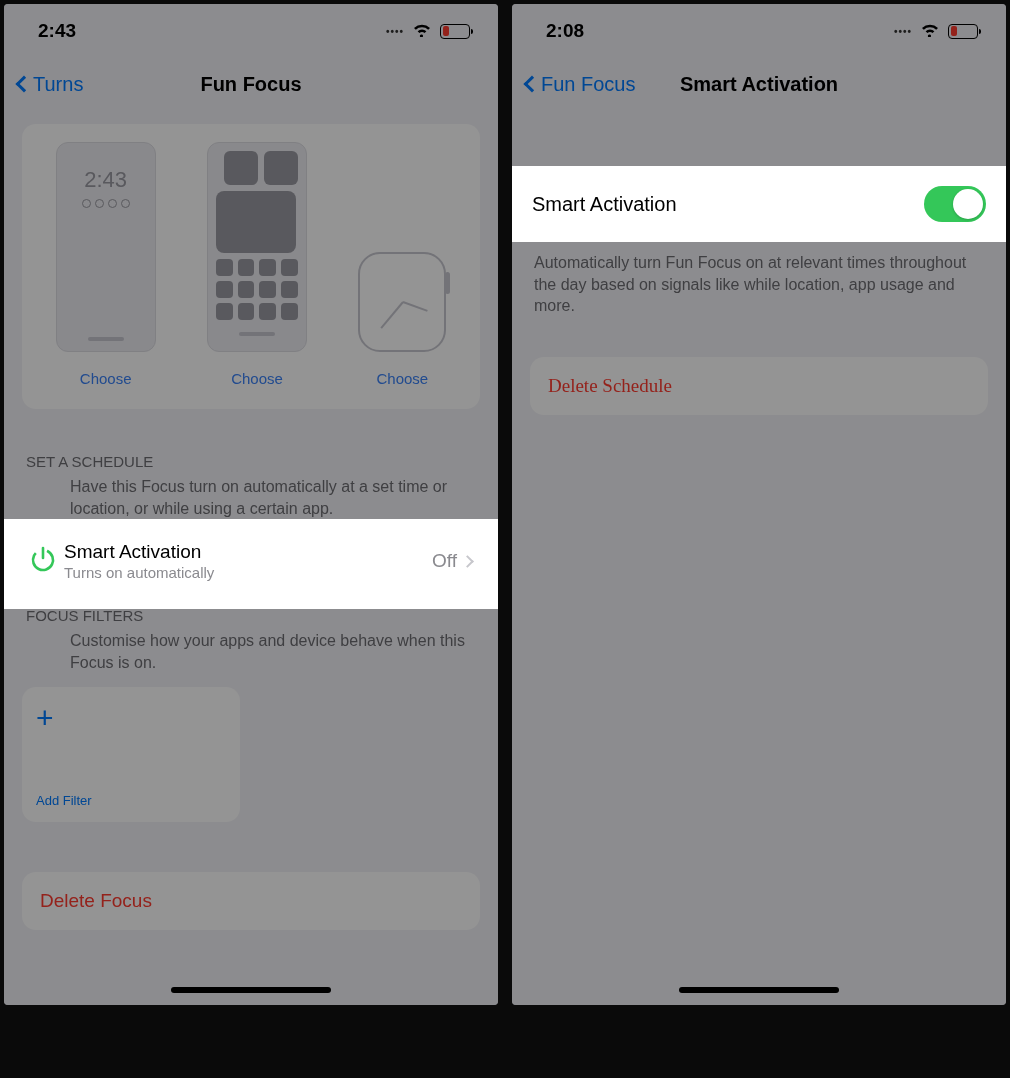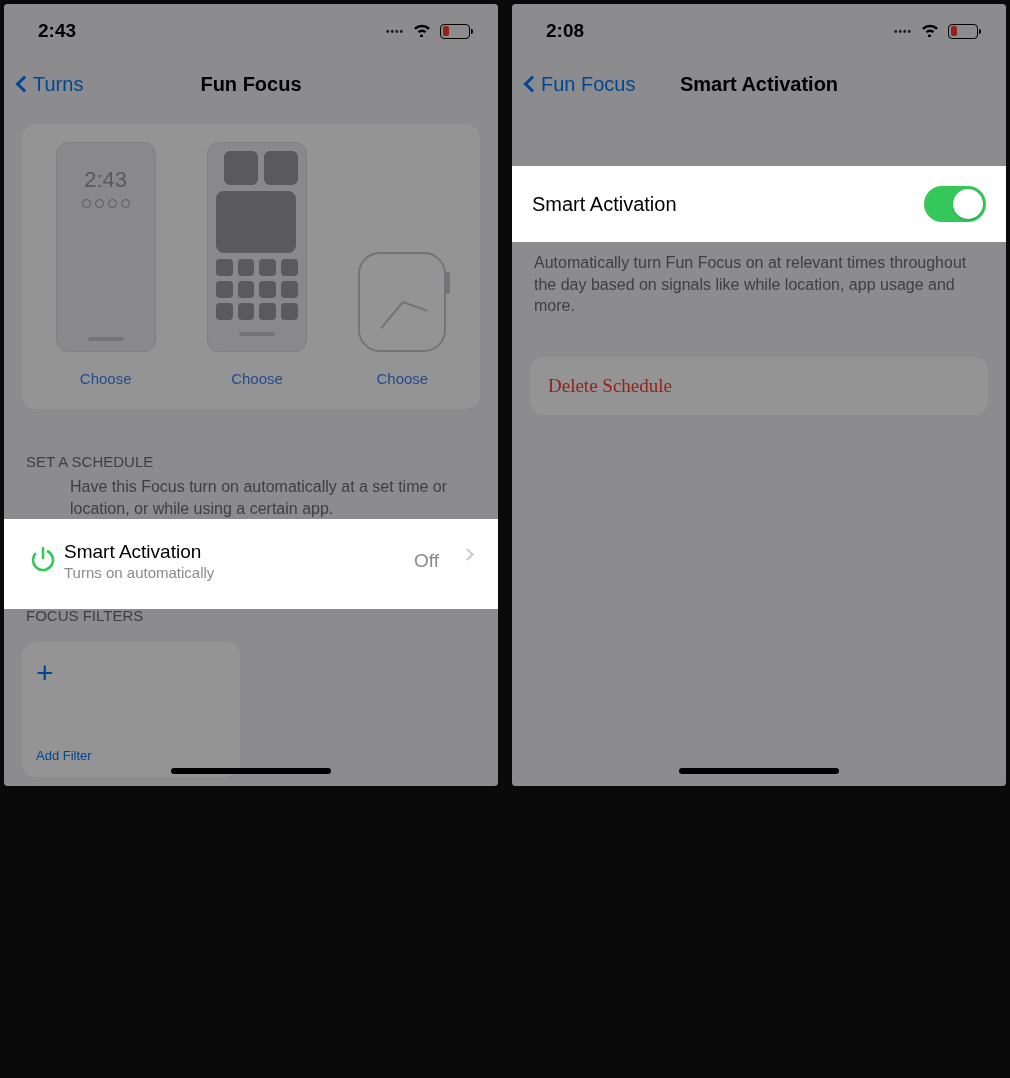--- a/index.html
+++ b/index.html
@@ -7,21 +7,21 @@
     background: #0a0a0a;
     font-family: -apple-system, "SF Pro Text", "Helvetica Neue", Arial, sans-serif;
     width: 1010px;
     height: 1078px;
     display: flex;
     gap: 14px;
     padding: 4px;
   }
   .phone {
     width: 494px;
-    height: 782px;
+    height: 1001px;
     background: #f2f2f7;
     border-radius: 4px;
     position: relative;
     overflow: hidden;
   }
   .dim {
     position: absolute; inset: 0;
     background: rgba(0,0,0,0.42);
     pointer-events: none;
     z-index: 50;
@@ -102,21 +102,21 @@
 
   .list-card { background:#fff; border-radius:14px; margin-top:12px; overflow:hidden; }
   .list-row {
     display:flex; align-items:center; padding:14px 16px 14px 12px; min-height:58px;
     position:relative;
   }
   .row-icon { width:42px; display:flex; justify-content:center; }
   .row-body { flex:1; }
   .row-title { font-size:19px; color:#000; }
   .row-sub { font-size:15px; color:#8a8a8f; margin-top:1px; }
-  .row-tail { color:#8a8a8f; font-size:19px; display:flex; gap:24px; }
+  .row-tail { color:#8a8a8f; font-size:19px; display:flex; align-items:center; gap:6px; }
   .row-link { color:#007aff; font-size:19px; padding:16px 16px 16px 66px; }
   .row-danger { color:#ff3b30; font-size:19px; padding:18px 18px; }
 
   .filter-box {
     background:#fff; border-radius:14px; width:218px; padding:14px;
     margin-top:14px;
   }
   .plus-icon { font-size:30px; color:#007aff; font-weight:300; }
   .filter-add { margin-top:58px; color:#007aff; font-size:13px; }
 
@@ -256,20 +256,21 @@
       </div>
     </div>
   </div>
 
   <div class="content">
     <div class="list-card" style="margin-top:0; border-top-left-radius:0; border-top-right-radius:0;">
       <div class="row-link">Add Schedule</div>
     </div>
 
     <div class="section-header" style="margin-top:34px;">FOCUS FILTERS</div>
+    <div class="section-desc">Customise how your apps and device behave when this Focus is on.</div>
 
     <div class="filter-box">
       <div class="plus-icon">+</div>
       <div class="filter-add">Add Filter</div>
     </div>
 
     <div class="list-card" style="margin-top:50px;">
       <div class="row-danger">Delete Focus</div>
     </div>
   </div>

